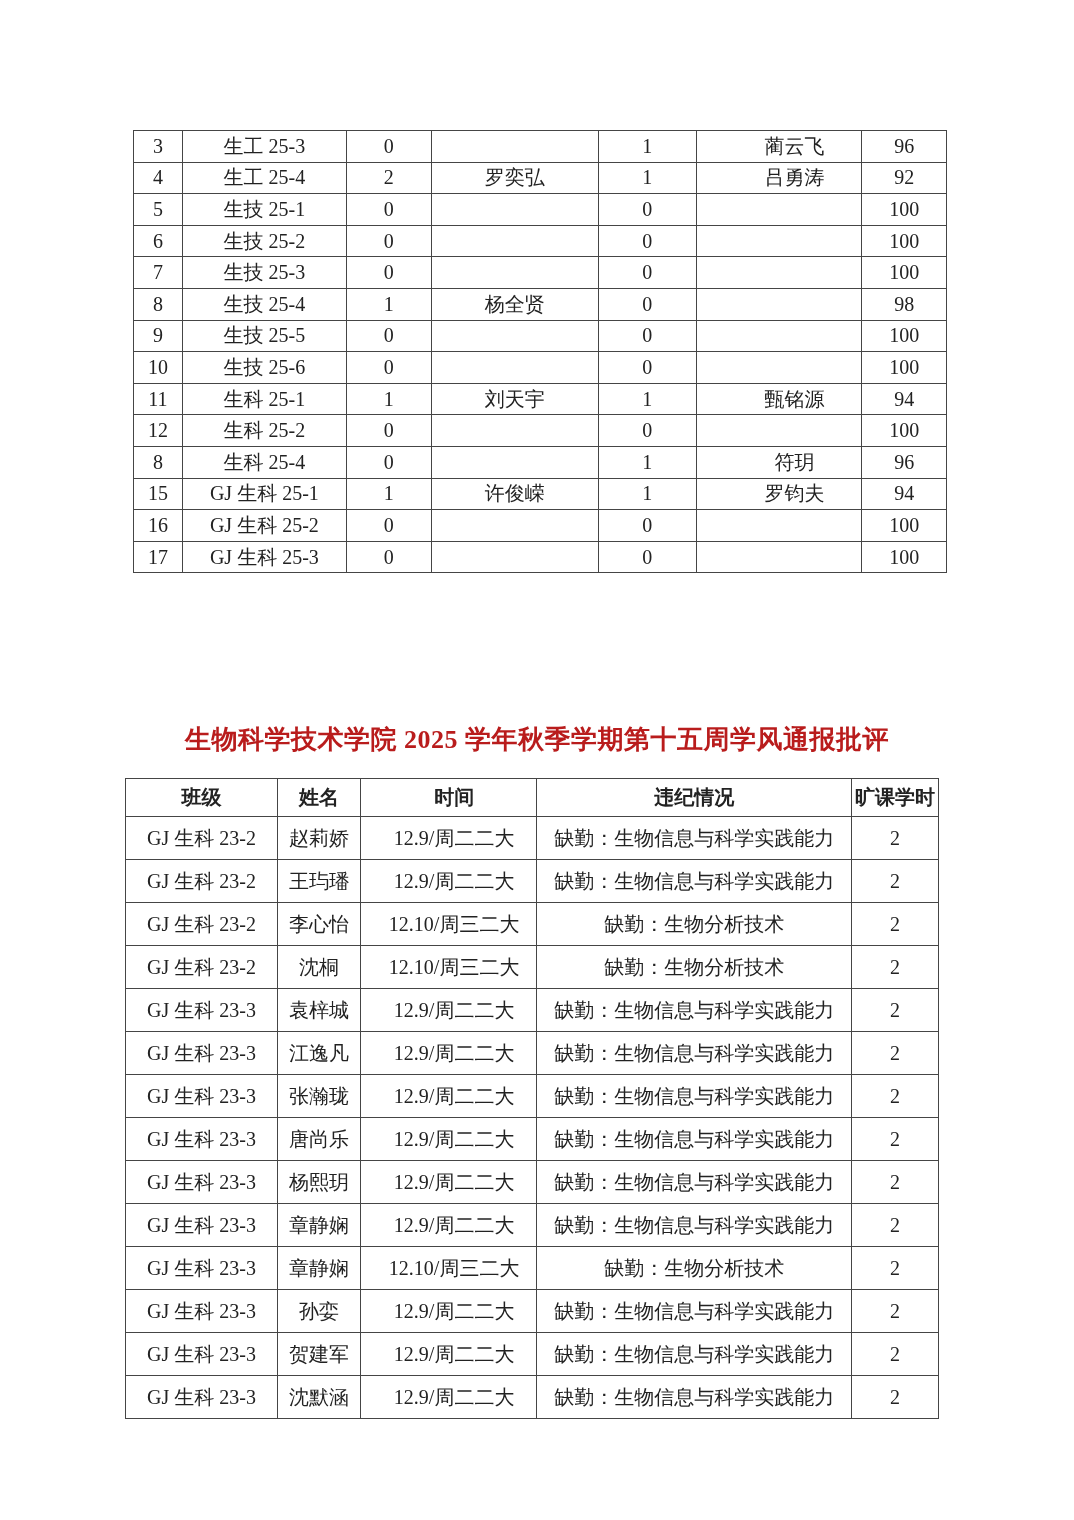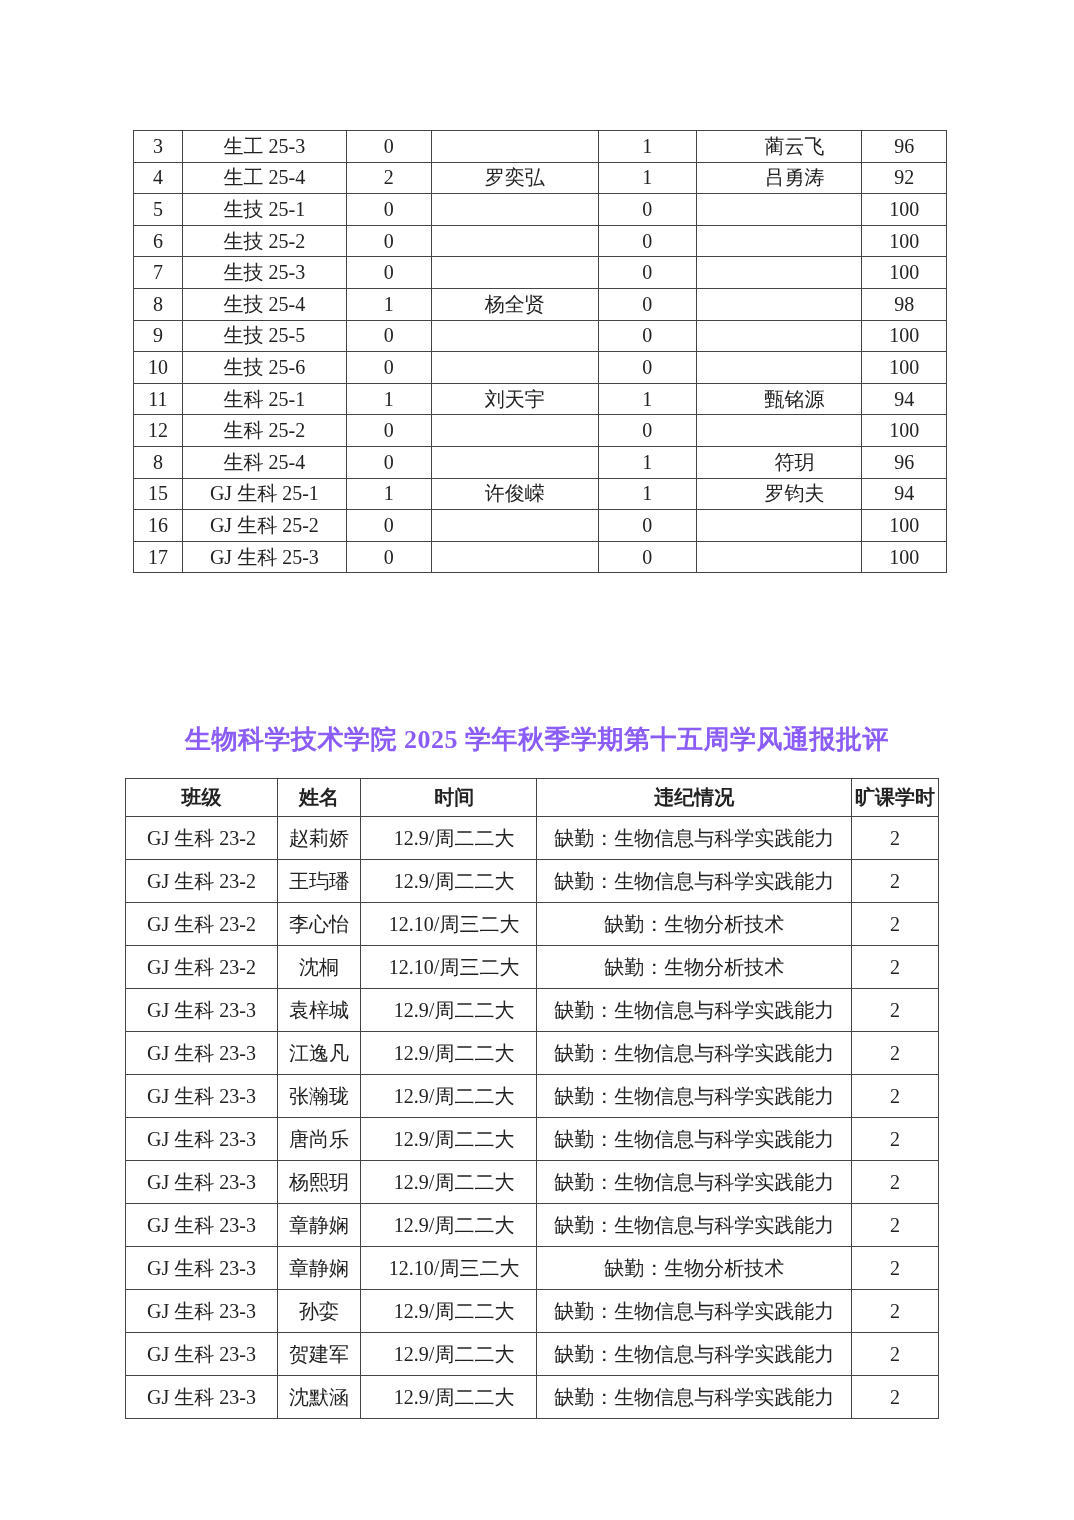--- a/index.html
+++ b/index.html
@@ -32,21 +32,21 @@
   .t1 .c3{width:20.6%;}
   .t1 .c4{width:12.0%;}
   .t1 .c5{width:20.4%;padding-left:32px;}
   .t1 .c6{width:10.4%;}
   
   .doc-title{
     position:absolute;left:0;top:722px;width:100%;
     text-align:center;
     font-size:26px;font-weight:bold;
     letter-spacing:0.5px;
-    color:#8b5cf6;
+    color:#b91c1c;
   }
   
   .t2-wrap{position:absolute;left:125px;top:778px;}
   .t2 th{height:37px;font-weight:bold;font-size:20px;}
   .t2 td{height:42px;}
   .t2 .c0{width:18.7%;}
   .t2 .c1{width:10.2%;margin-top:36px;}
   .t2 .c2{width:21.7%;padding-left:12px;}
   .t2 .c3{width:38.7%;}
   .t2 .c4{width:10.7%;}

